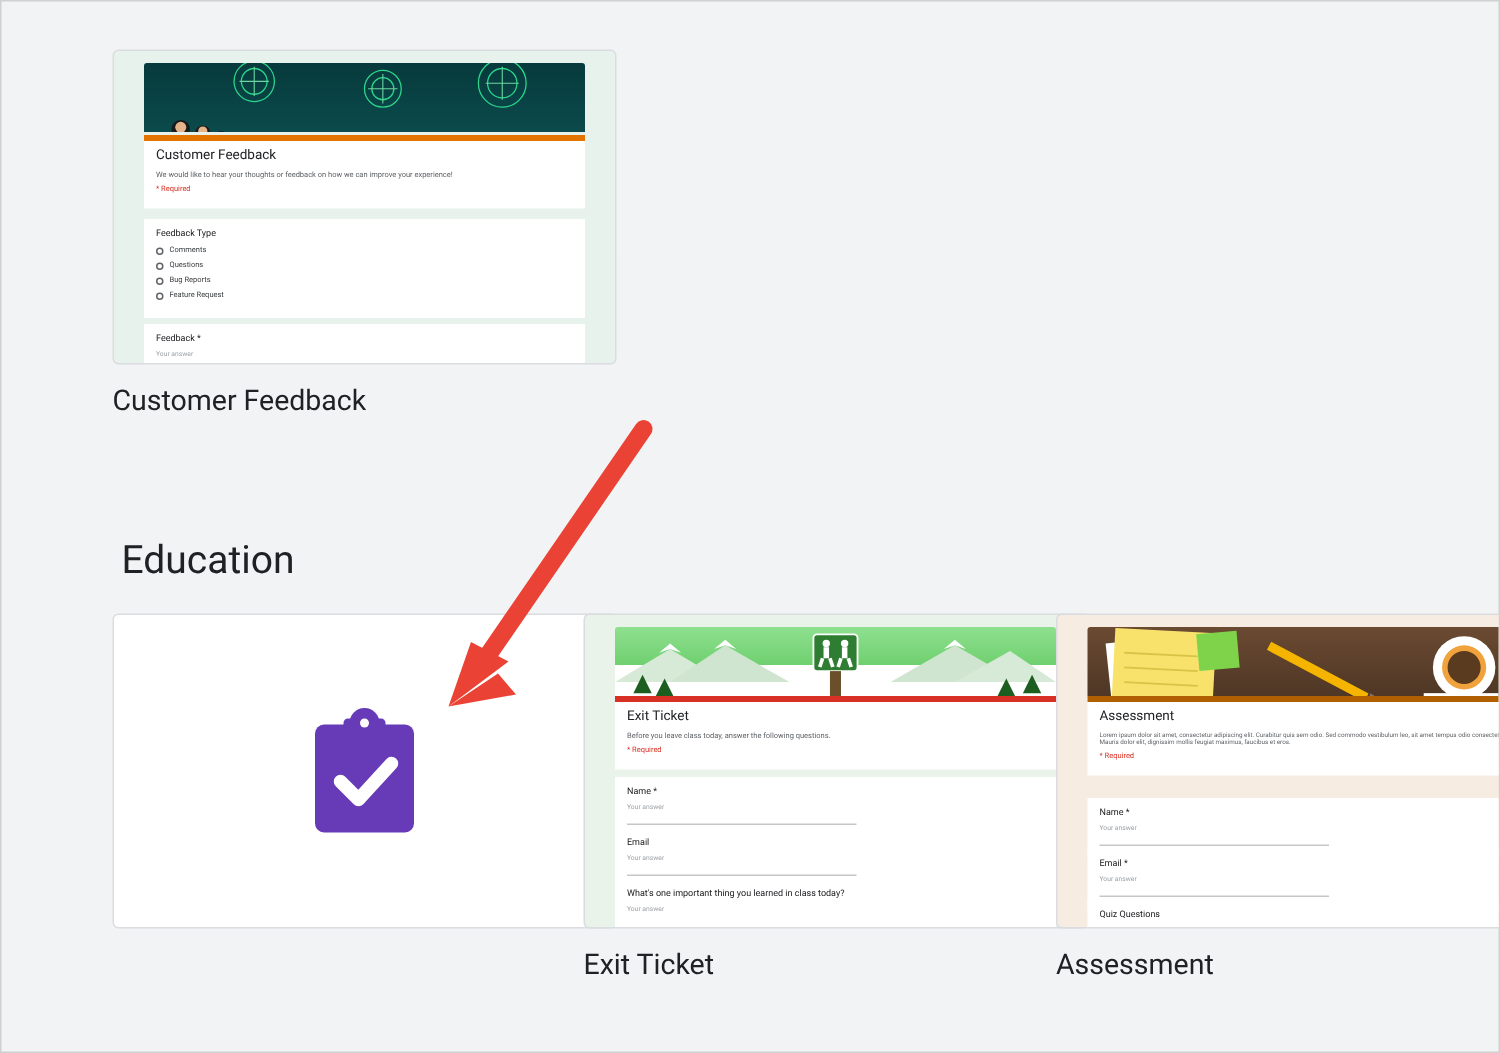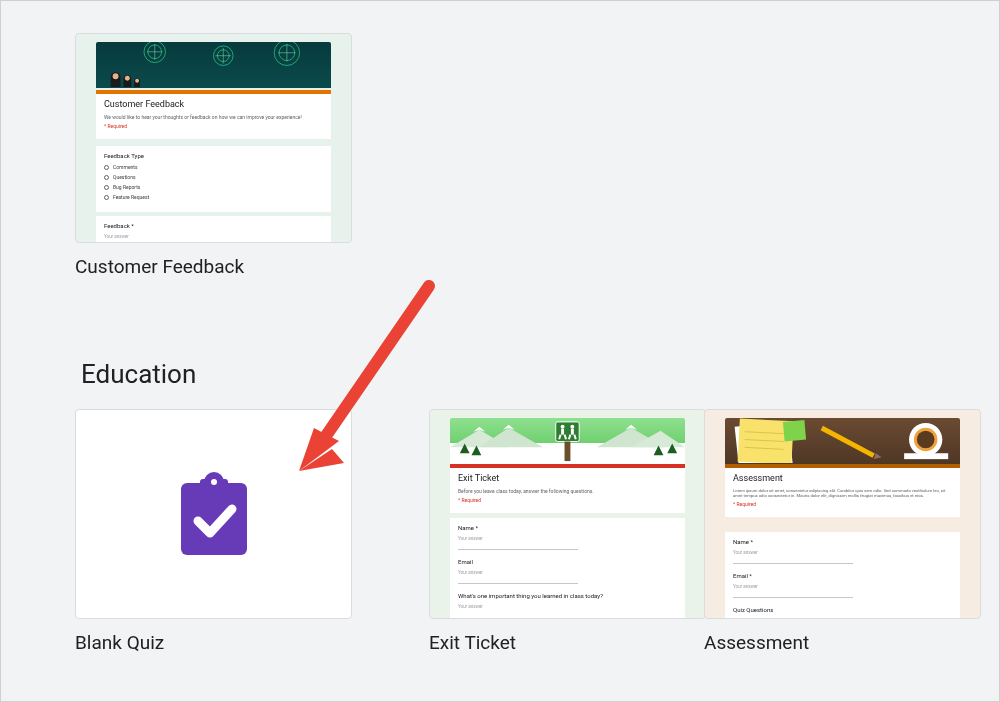--- a/index.html
+++ b/index.html
@@ -9,21 +9,21 @@
     font-family: -apple-system, BlinkMacSystemFont, "Segoe UI", Roboto, Arial, sans-serif;
     color: #202124;
     position: relative;
     border: 1px solid #d0d0d0;
     overflow: hidden;
   }
 
   
   .card {
     position: absolute;
-    width: 277px;
+    width: 336px;
   }
   .thumb {
     width: 100%;
     height: 210px;
     border: 1px solid #dadce0;
     border-radius: 4px;
     background: #fff;
     overflow: hidden;
     cursor: pointer;
   }
@@ -38,21 +38,21 @@
     position: absolute;
     left: 80px;
     top: 358px;
     font-size: 26px;
     color: #202124;
   }
 
   
   #card-cf { left: 74px; top: 32px; }
   #card-bq { left: 74px; top: 408px; }
-  #card-et { left: 388px; top: 408px; margin-left: 40px; }
+  #card-et { left: 388px; top: 408px; }
   #card-as { left: 703px; top: 408px; }
 
   
   .mini {
     position: relative;
     width: 100%;
     height: 100%;
     font-size: 6px;
     line-height: 1.2;
   }
@@ -209,21 +209,20 @@
         <g fill="#673ab7">
           <rect x="5" y="14" width="66" height="72" rx="6"></rect>
           <rect x="28" y="3" width="20" height="20" rx="10"></rect>
           <rect x="24" y="10" width="28" height="14" rx="3"></rect>
         </g>
         <circle cx="38" cy="13" r="3" fill="#fff"></circle>
         <path d="M22 52 L34 64 L56 40" stroke="#fff" stroke-width="9" fill="none" stroke-linecap="round" stroke-linejoin="round"></path>
       </svg>
     </div>
   </div>
-  <div class="card-label">Blank Quiz</div>
 </div>
 
 <div class="card" id="card-et">
   <div class="thumb et-bg">
     <div class="mini">
       <div class="banner et-banner">
         <svg viewBox="0 0 240 46" preserveAspectRatio="none">
 
           <polygon points="0,30 30,12 60,30" fill="#d7e9d7"></polygon>
           <polygon points="30,30 60,10 95,30" fill="#cfe5cf"></polygon>

